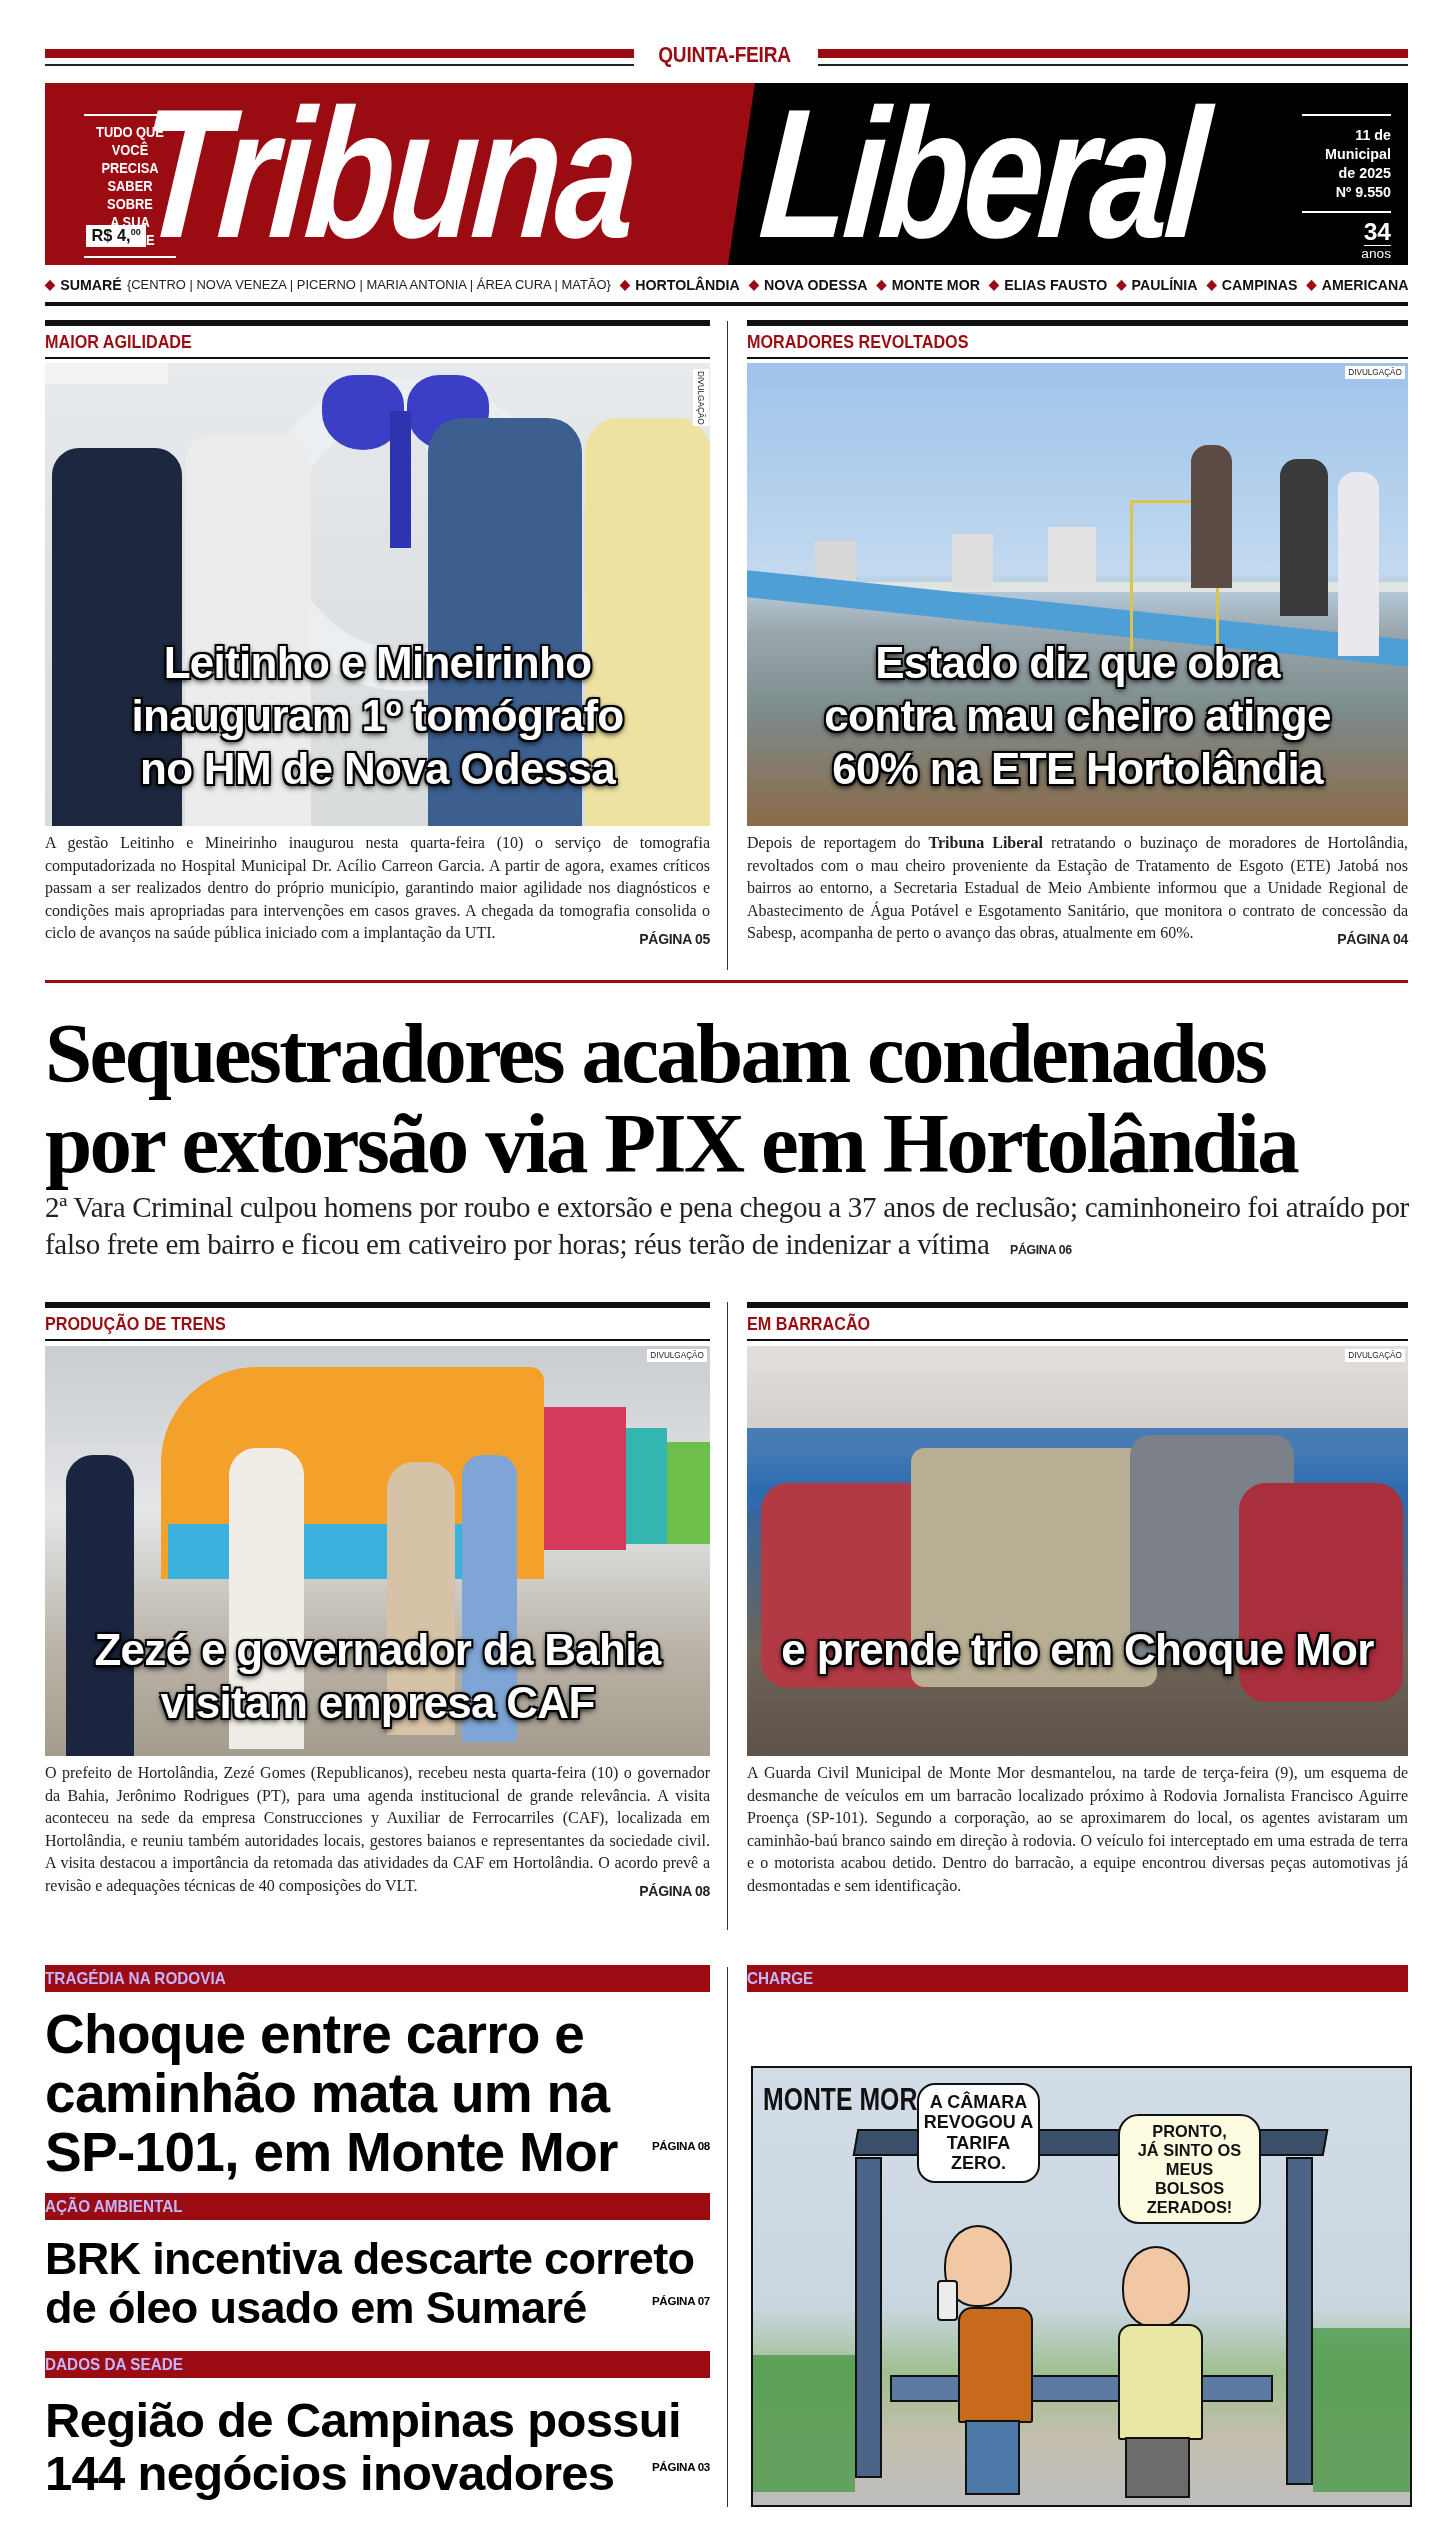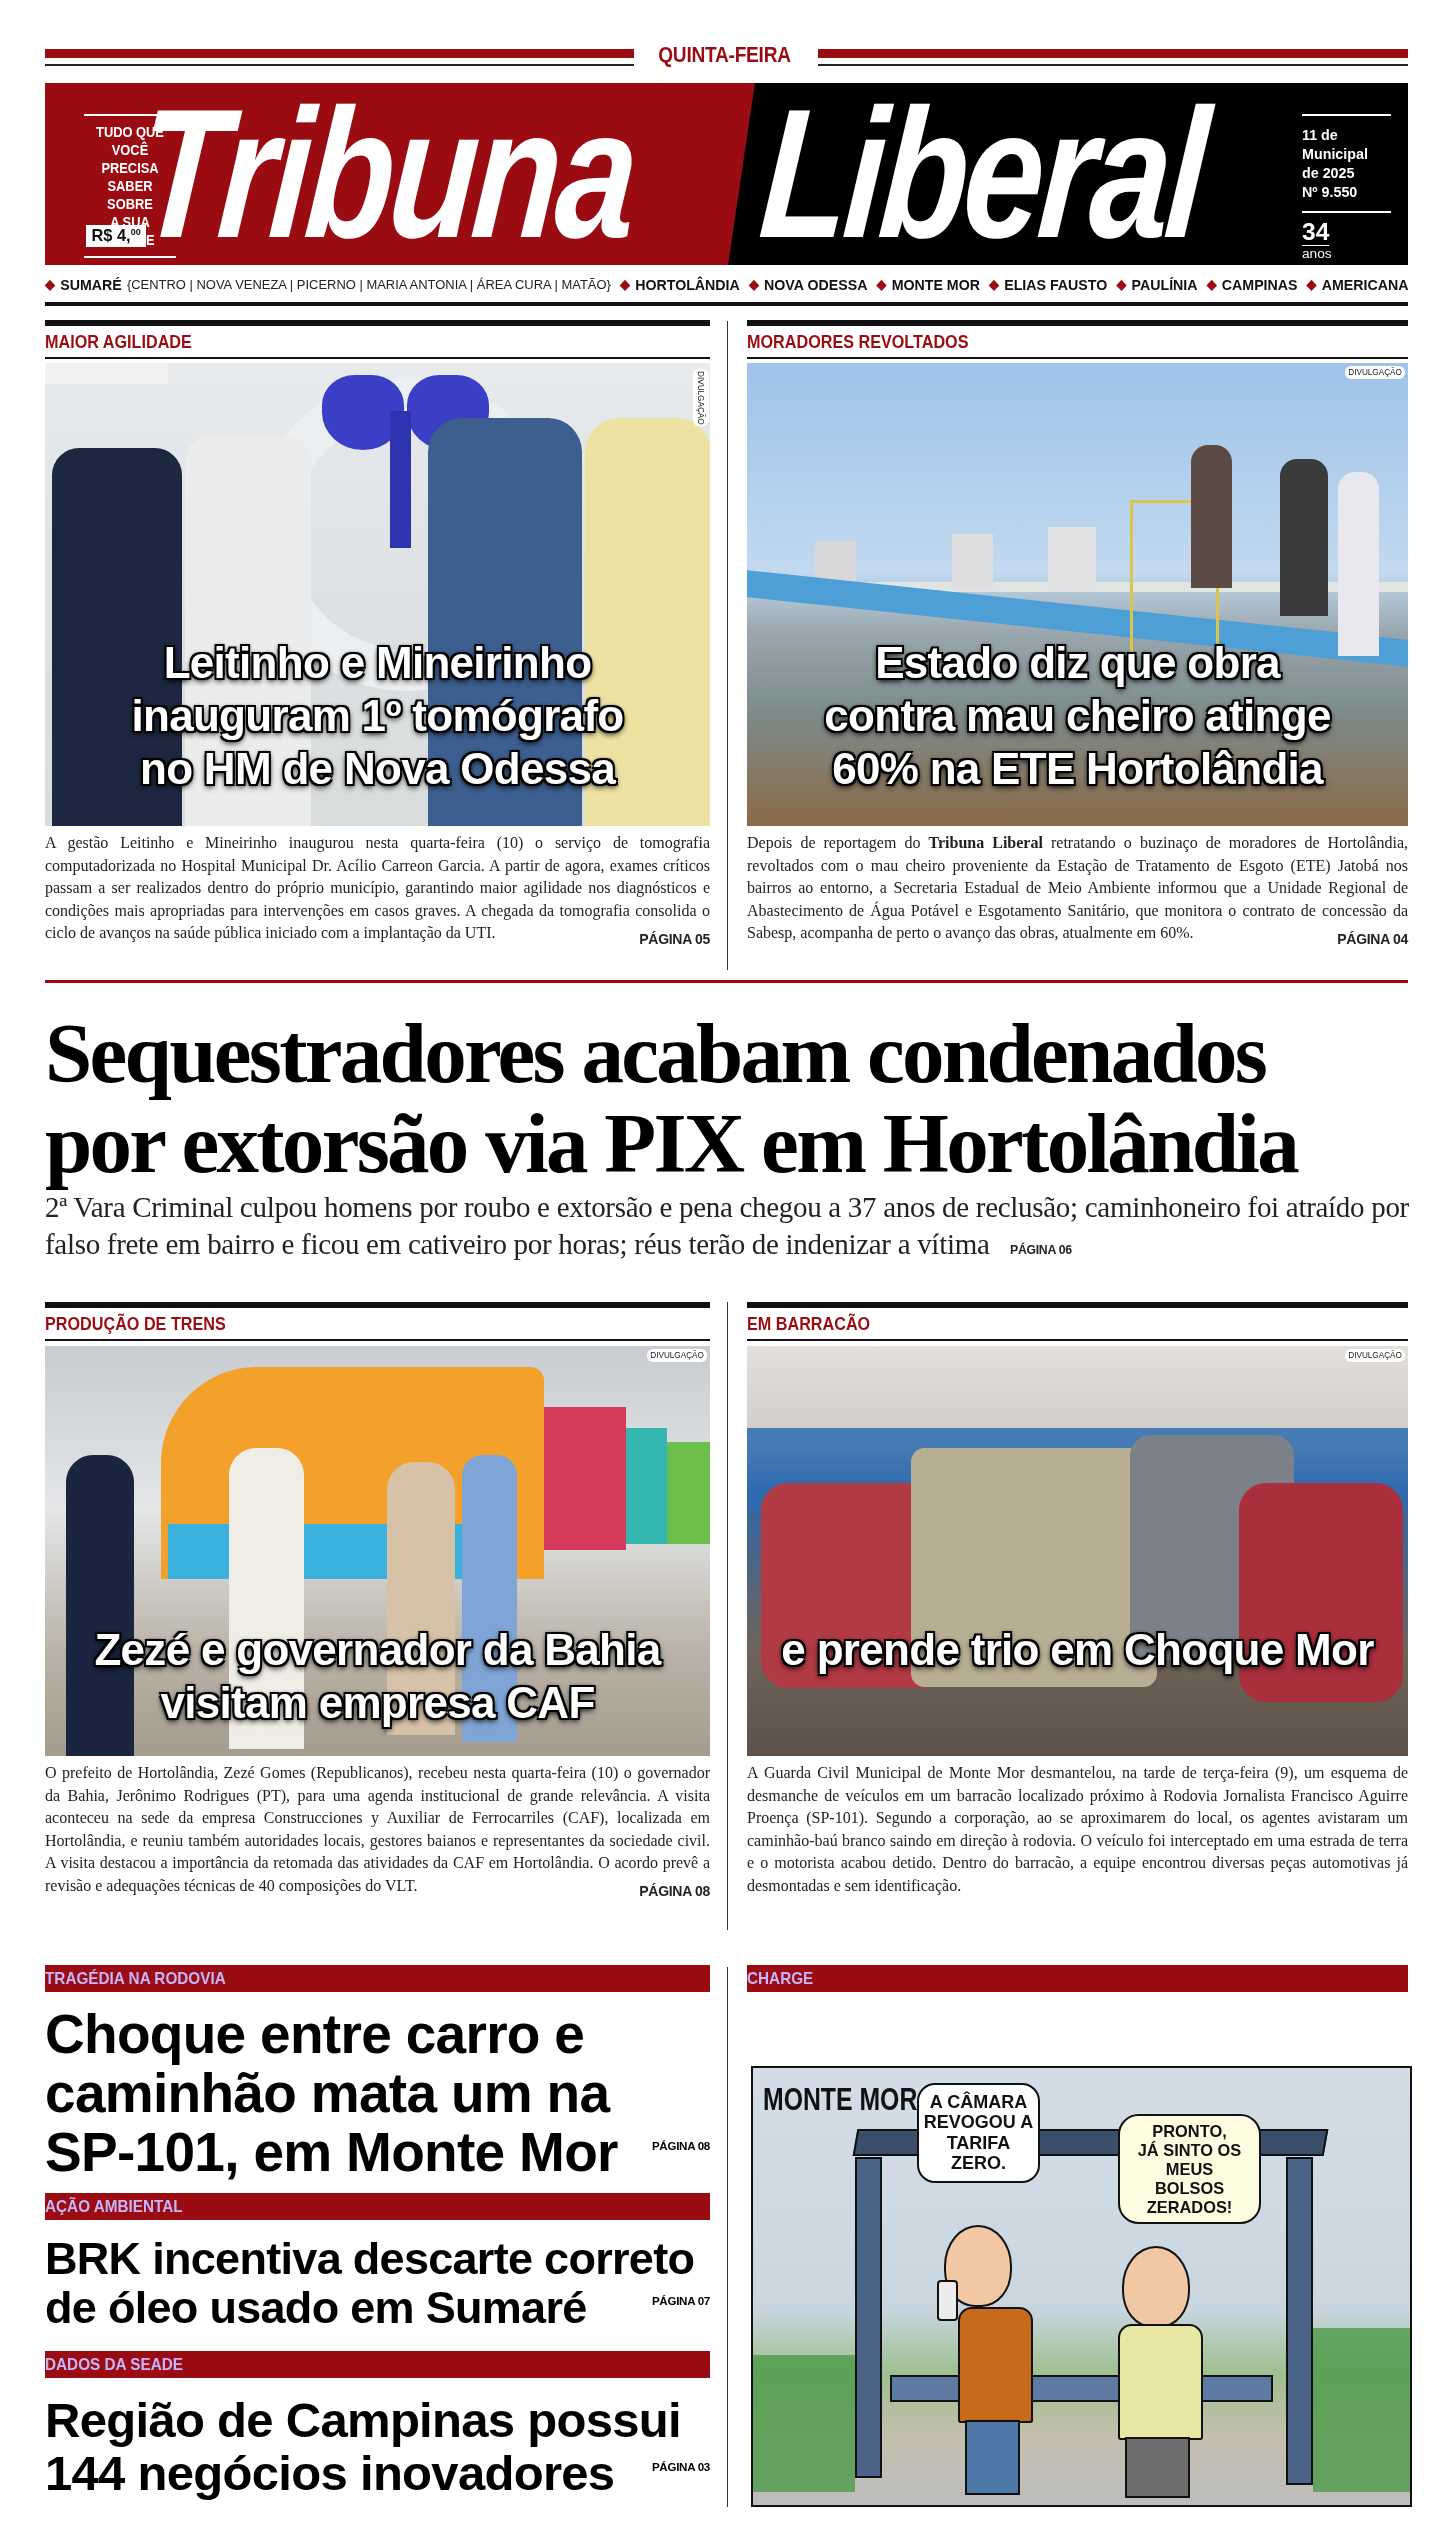--- a/index.html
+++ b/index.html
@@ -22,42 +22,42 @@
               clip-path: polygon(27px 0, 100% 0, 100% 100%, 0 100%); }
   .slogan { position: absolute; left: 34px; top: 31px; width: 102px; border-top: 2px solid #fff; border-bottom: 2px solid #fff;
             padding: 6.8px 0; color: #fff; text-align: center; font-weight: 700; font-size: 14.3px; line-height: 18px;
             transform: scaleX(0.9); }
   .price { position: absolute; left: 41px; top: 142px; background: #fff; color: #111; padding: 1.4px 5.5px; font-weight: 700; font-size: 16.4px; }
   .price sup { font-size: 9px; }
   .logo { position: absolute; top: 12.3px; font-family: "Liberation Sans", sans-serif; font-weight: 700; font-style: italic;
           color: #fff; font-size: 184px; line-height: 157px; letter-spacing: -5.5px; transform-origin: left top; }
   .logo-1 { left: 101px; transform: scaleX(0.78) skewX(-6deg); }
   .logo-2 { left: 724px; transform: scaleX(0.78) skewX(-6deg); }
-  .dateblock { position: absolute; left: 1257px; top: 31px; width: 89px; color: #fff; text-align: left; }
+  .dateblock { position: absolute; left: 1257px; top: 31px; width: 89px; color: #fff; text-align: right; }
   .dateblock .box { border-top: 2px solid #fff; border-bottom: 2px solid #fff; padding: 9.6px 0; font-weight: 700; font-size: 14.3px; line-height: 19px; }
   .dateblock .anos-num { font-weight: 700; font-size: 24.6px; line-height: 24.6px; margin-top: 6.8px; display: inline-block; border-bottom: 1.4px solid #fff; }
   .dateblock .anos-lbl { font-size: 13.7px; }
 
   
   .citynav { position: absolute; left: 45px; top: 272px; width: 1363px; height: 24.6px; display: flex; align-items: center; white-space: nowrap;
              font-size: 15px; font-weight: 700; transform-origin: left center; }
   .citynav .item { display: inline-flex; align-items: center; margin-right: 9.6px; }
   .citynav .dia { color: #9b0c12; margin-right: 5.5px; font-size: 13.7px; }
   .citynav .sub { font-weight: 400; margin-left: 5.5px; font-size: 13.7px; color: #222; }
   .citynav-rule { position: absolute; left: 45px; top: 302px; width: 1363px; height: 4.1px; background: #111; }
 
   
   .sec-label-wrap { position: absolute; }
   .sec-label-wrap .bar { height: 5.5px; background: #111; }
   .sec-label-wrap .label { font-weight: 700; font-size: 18.4px; color: #9b0c12; padding: 5.5px 0 4.1px; transform: scaleX(0.88); transform-origin: left; white-space: nowrap; }
   .sec-label-wrap .underline { height: 2px; background: #111; }
 
   
   .photo { position: absolute; overflow: hidden; }
-  .photo .credit { position: absolute; right: 2.7px; top: 2.7px; background: #fff; color: #222; font-size: 8.2px; padding: 2px 3.4px; border-radius: 6px; }
+  .photo .credit { position: absolute; right: 2.7px; top: 2.7px; background: #fff; color: #222; font-size: 8.2px; padding: 2px 3.4px; }
   .photo .credit.vert { writing-mode: vertical-rl; top: 5.5px; right: 1.4px; }
   .photo .overlay { position: absolute; left: 0; right: 0; text-align: center; color: #fff; font-weight: 700;
                     font-size: 44px; line-height: 53px; letter-spacing: -0.7px;
                     text-shadow: 0 0 4.1px #000, 2px 2px 0 #000, -2px -2px 0 #000, 2px -2px 0 #000, -2px 2px 0 #000, 0 2.7px 6.8px #000; }
 
   
   .bodytext { position: absolute; font-family: "Liberation Serif", serif; font-size: 16px; line-height: 22.5px; color: #222; text-align: justify; }
   .pagina { font-family: "Liberation Sans", sans-serif; font-weight: 700; font-size: 14px; float: right; margin-top: 5.5px; letter-spacing: -0.3px; }
   .bodytext b { font-weight: 700; }
 

